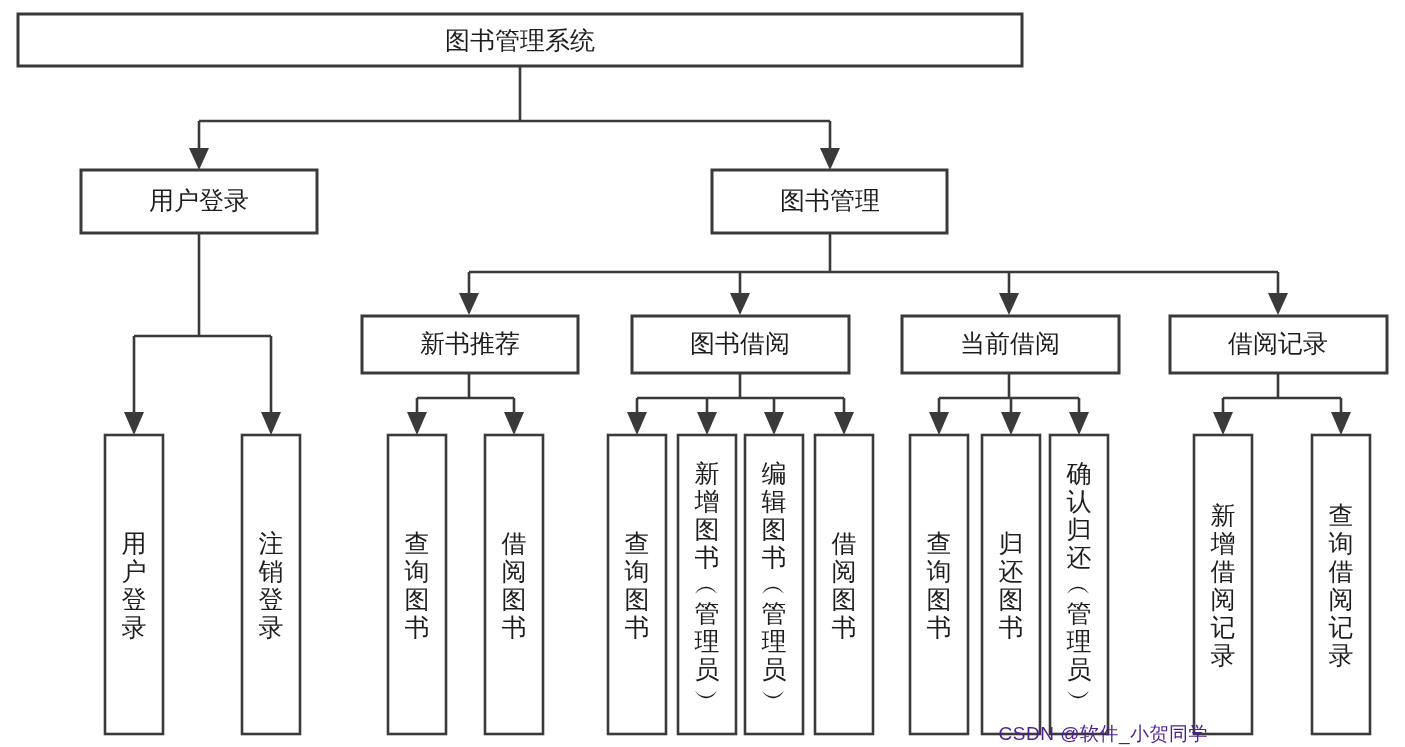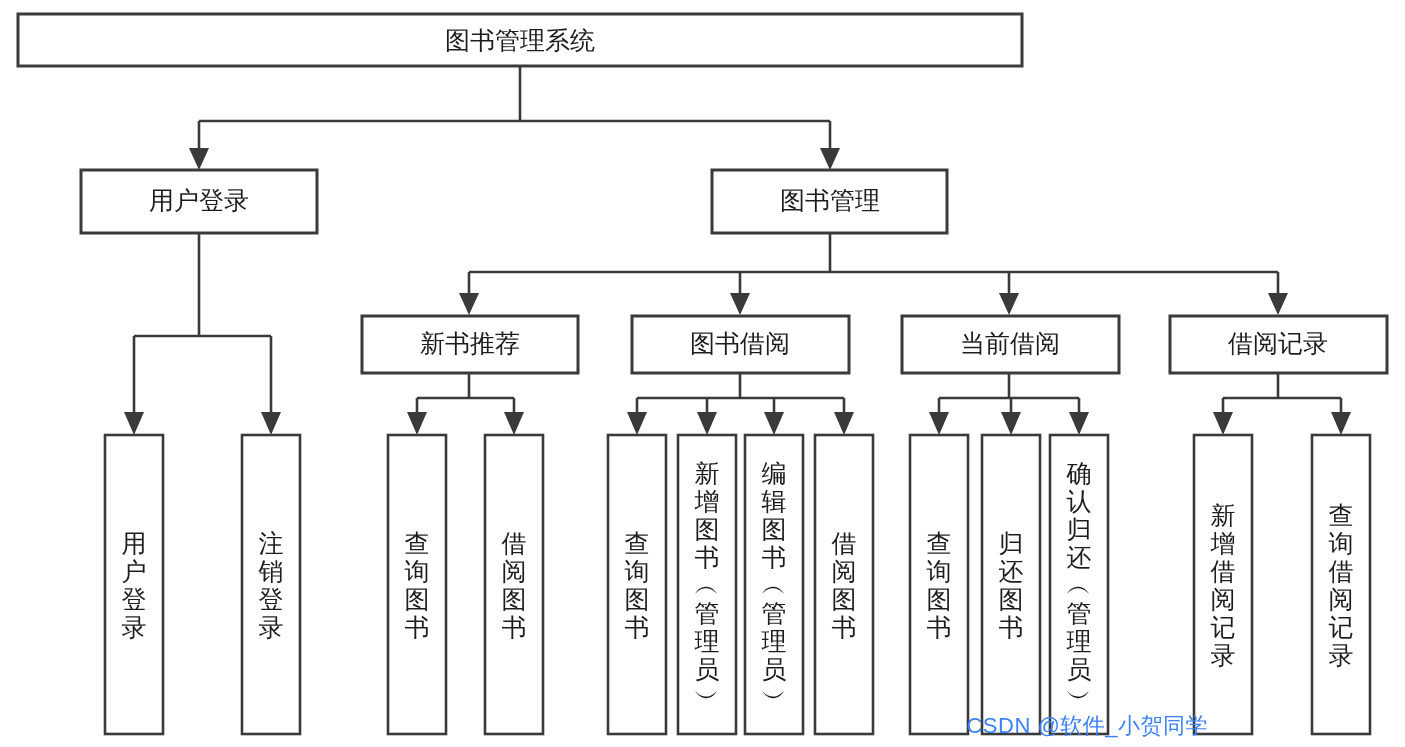--- a/index.html
+++ b/index.html
@@ -47,23 +47,23 @@
   .node-label {
     font-family: "Liberation Sans", "DejaVu Sans", sans-serif;
     fill: #1d1d1d;
     font-size: 25px;
     text-anchor: middle;
     dominant-baseline: middle;
   }
   .watermark {
     position: absolute;
     right: 10px;
-    bottom: 6px;
-    color: #3b82f6;
-    font-size: 22px;
+    bottom: 0;
+    color: #4c1d95;
+    font-size: 19px;
     font-family: "Liberation Sans", "DejaVu Sans", sans-serif;
     white-space: nowrap;
     letter-spacing: 0.5px;
     pointer-events: none;
   }
   .vtext-wrap {
     position: absolute;
     display: flex;
     flex-direction: column;
     align-items: center;

